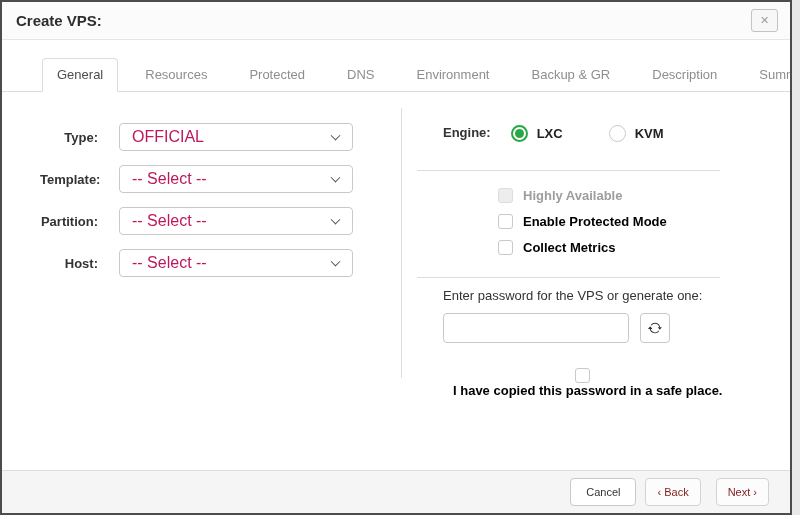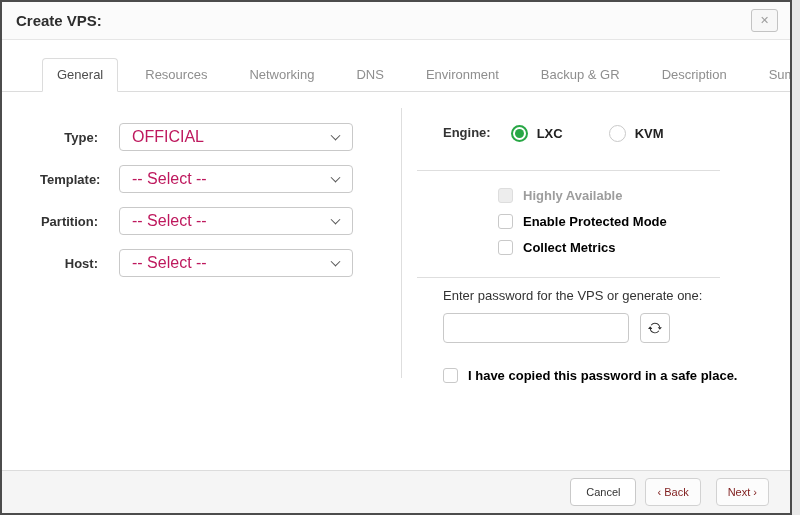--- a/index.html
+++ b/index.html
@@ -137,21 +137,21 @@
     border: 1px solid #c9c9c9; border-radius: 4px;
     padding: 0 10px; font-size: 13px; font-family: inherit; outline: none;
   }
   .regen-btn {
     margin-left: 11px;
     width: 30px; height: 30px;
     border: 1px solid #c9c9c9; border-radius: 4px;
     background: #fff; cursor: pointer;
     display: flex; align-items: center; justify-content: center;
   }
-  .pw-confirm { display: flex; align-items: center; margin-top: 25px; cursor: pointer; }
+  .pw-confirm { display: flex; align-items: center; margin-top: 25px; cursor: pointer; flex-direction: column; }
   .pw-confirm .check-label { font-weight: bold; }
   
   .footer {
     flex: 0 0 43px;
     background: #f5f5f5;
     border-top: 1px solid #dcdcdc;
     display: flex; align-items: center; justify-content: flex-end;
     padding-right: 21px;
   }
   .btn {
@@ -181,21 +181,21 @@
   <div class="titlebar">
     <div class="title">Create VPS:</div>
     <div class="close-btn">
       <span>✕</span>
     </div>
   </div>
 
   <div class="tabbar">
     <div class="tab active">General</div>
     <div class="tab">Resources</div>
-    <div class="tab">Networking</div>
+    <div class="tab">Protected</div>
     <div class="tab">DNS</div>
     <div class="tab">Environment</div>
     <div class="tab">Backup &amp; GR</div>
     <div class="tab">Description</div>
     <div class="tab">Summary</div>
   </div>
 
   <div class="content">
 
     <div class="vline"></div>

